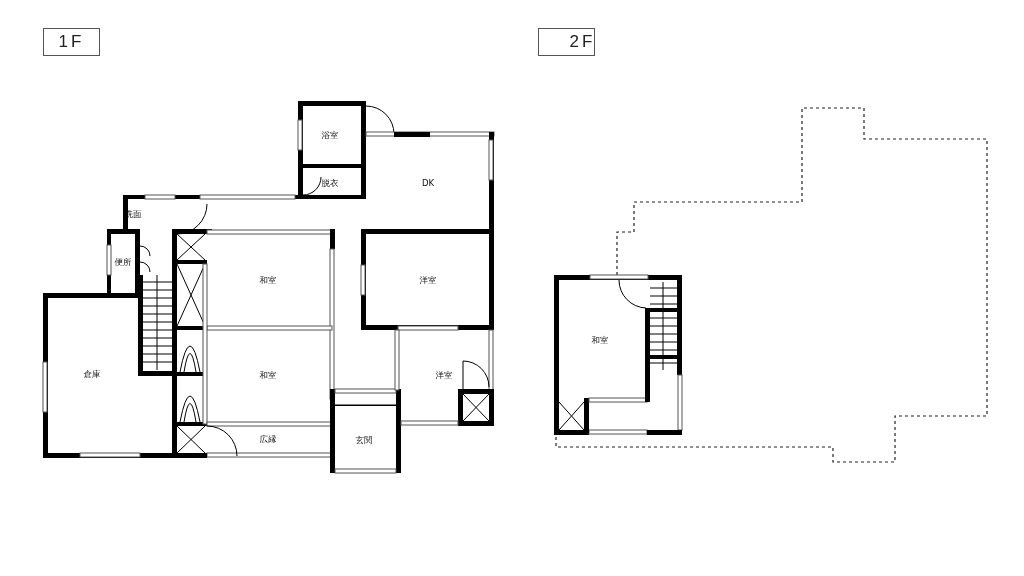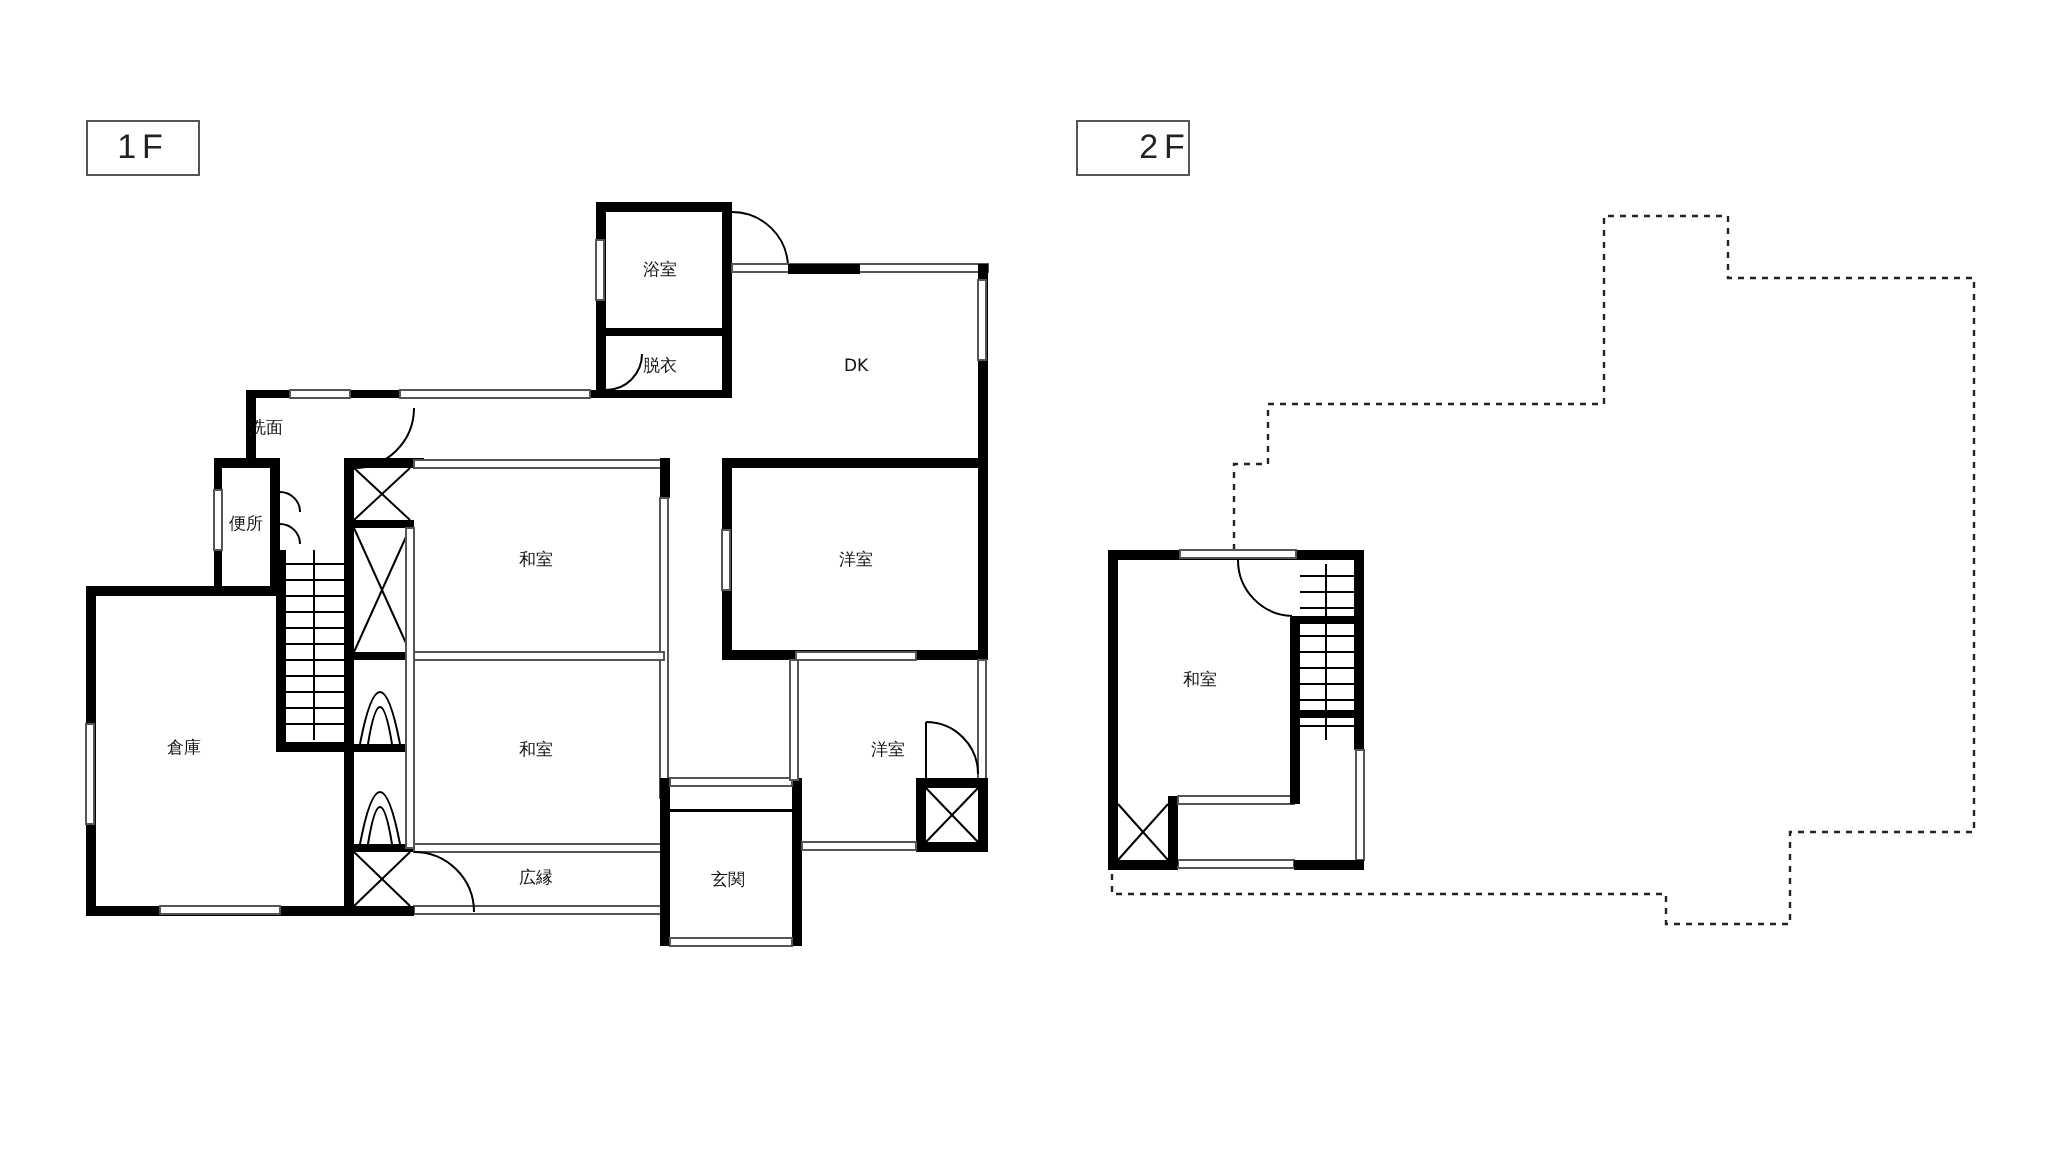--- a/index.html
+++ b/index.html
@@ -1,21 +1,21 @@
 <!DOCTYPE html>
 <html><head>
 <meta charset="utf-8">
 <style>
   html, body { margin: 0; padding: 0; background: #ffffff; }
   body { width: 1024px; height: 576px; position: relative; overflow: hidden;
          font-family: "DejaVu Sans", sans-serif; }
   .floor-tag { position: absolute; height: 28px; border: 1px solid #555; background: #fff;
                font-family: "Liberation Sans", sans-serif; font-size: 17px; color: #222;
                display: flex; align-items: center; justify-content: center; letter-spacing: 3px;
-               box-sizing: border-box; margin-top: 32px; }
+               box-sizing: border-box; }
   #tag-1f { left: 43px; top: 28px; width: 57px; }
   #tag-2f { left: 538px; top: 28px; width: 57px; padding-left: 32px; }
   svg { position: absolute; left: 0; top: 0; }
   .wall { fill: #000; }
   .thin { stroke: #000; stroke-width: 1; fill: none; }
   .win { stroke: #555; stroke-width: 1; fill: #fff; }
   .dash { stroke: #222; stroke-width: 1.2; fill: none; stroke-dasharray: 3 3; }
   .lbl { font-family: "DejaVu Sans", sans-serif; font-size: 8.5px; fill: #111; text-anchor: middle; dominant-baseline: middle; }
 </style>
 </head>

